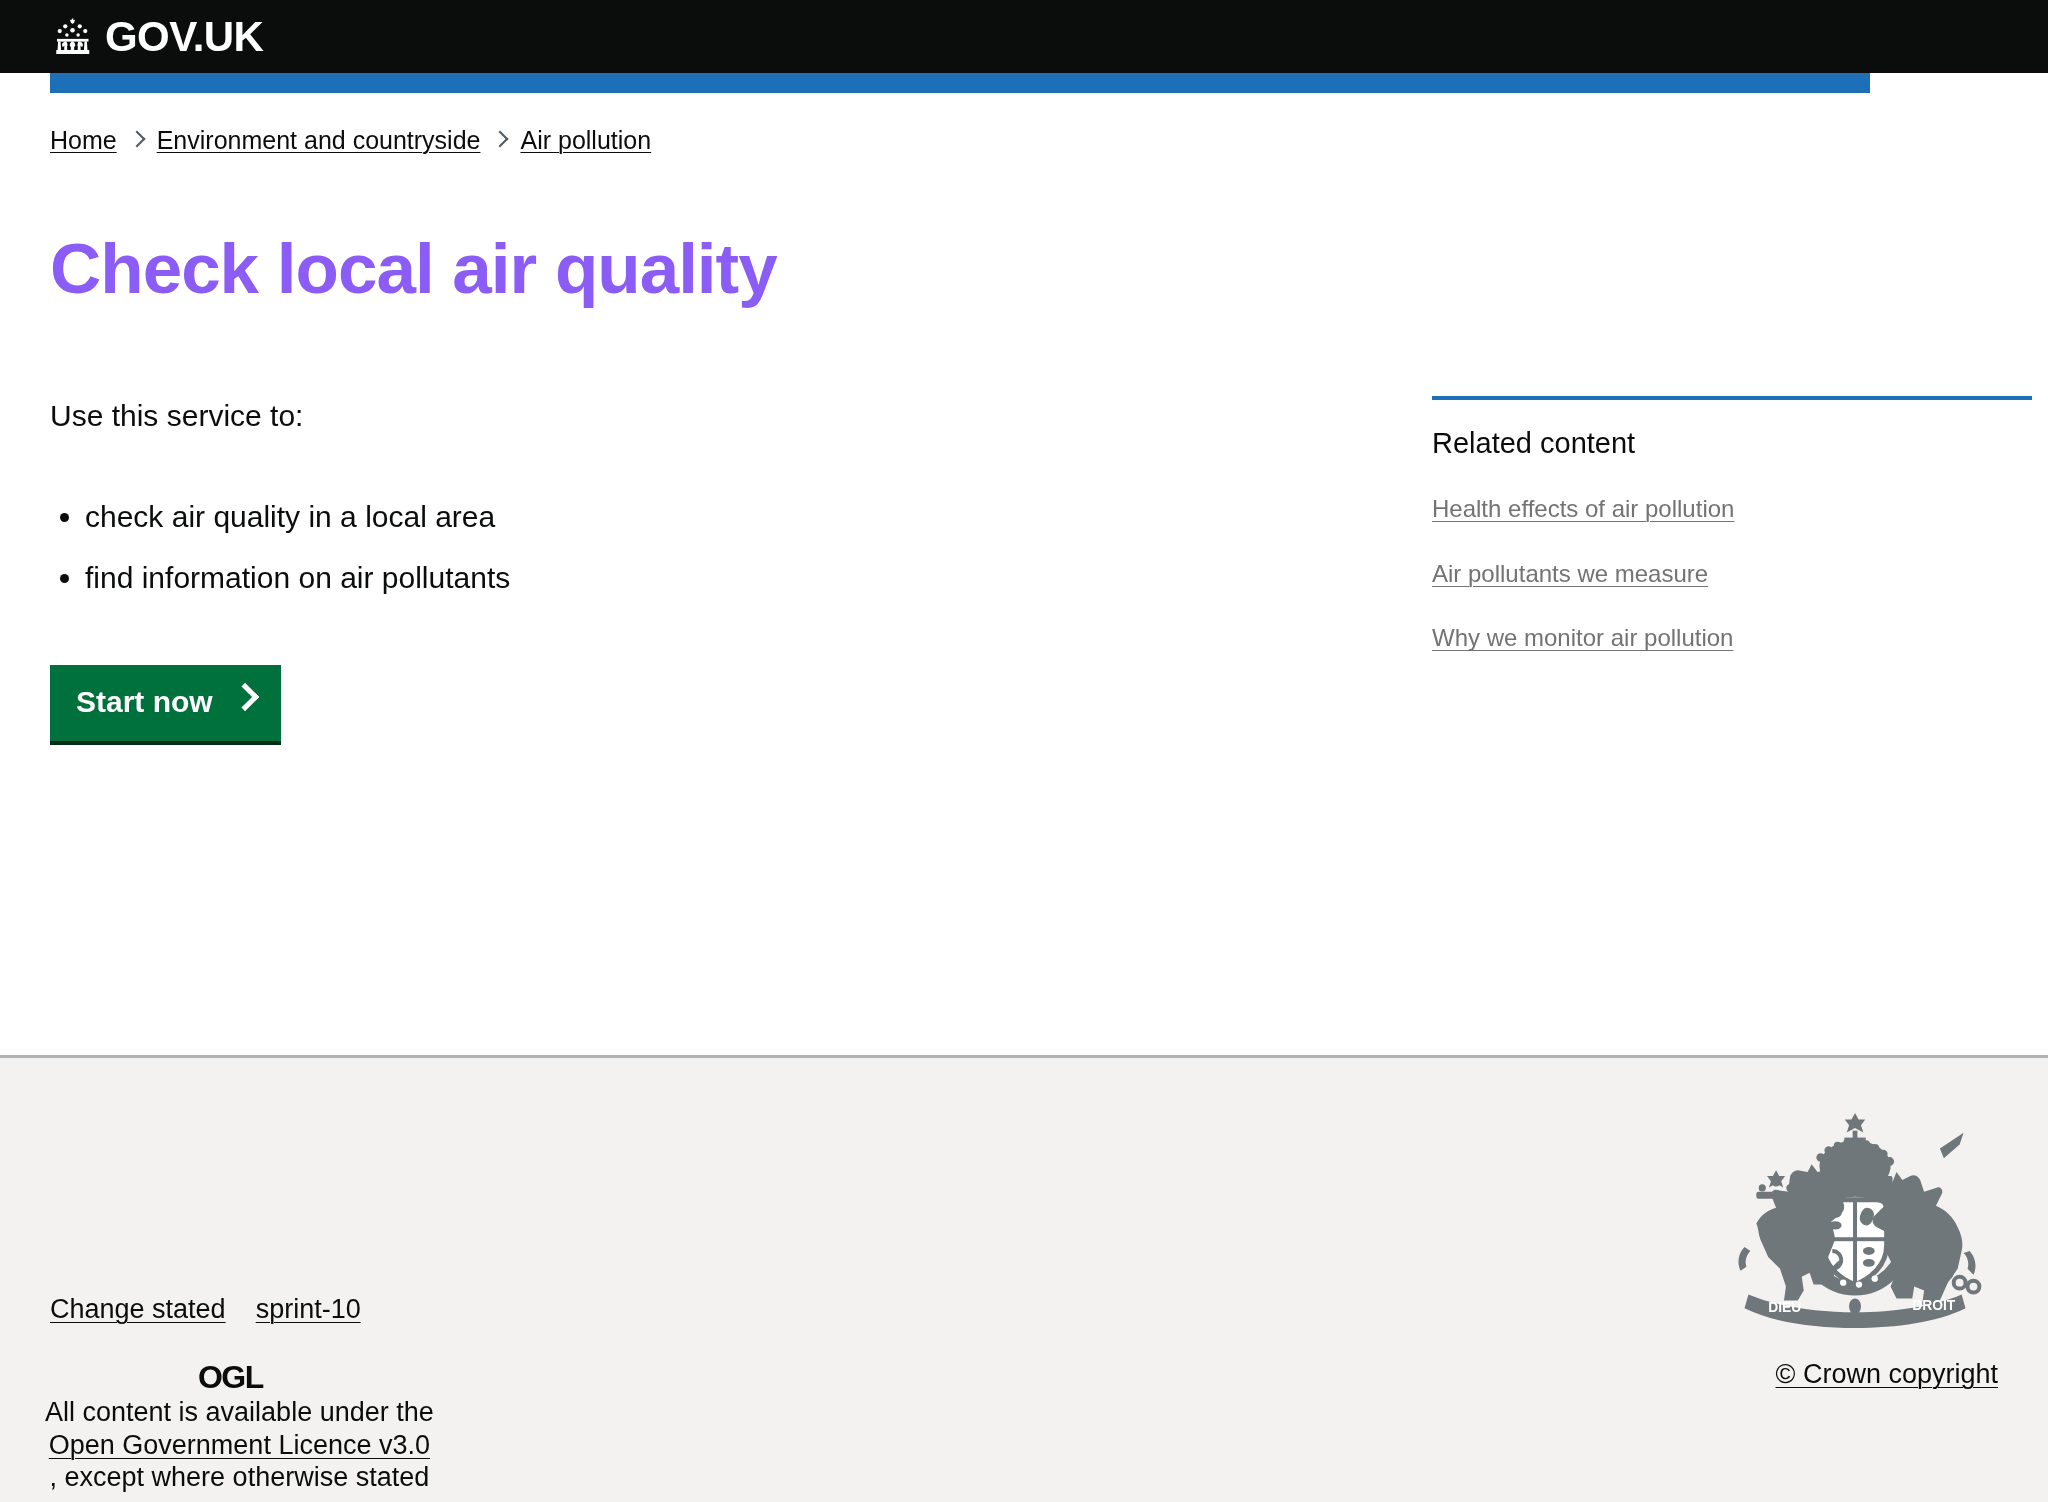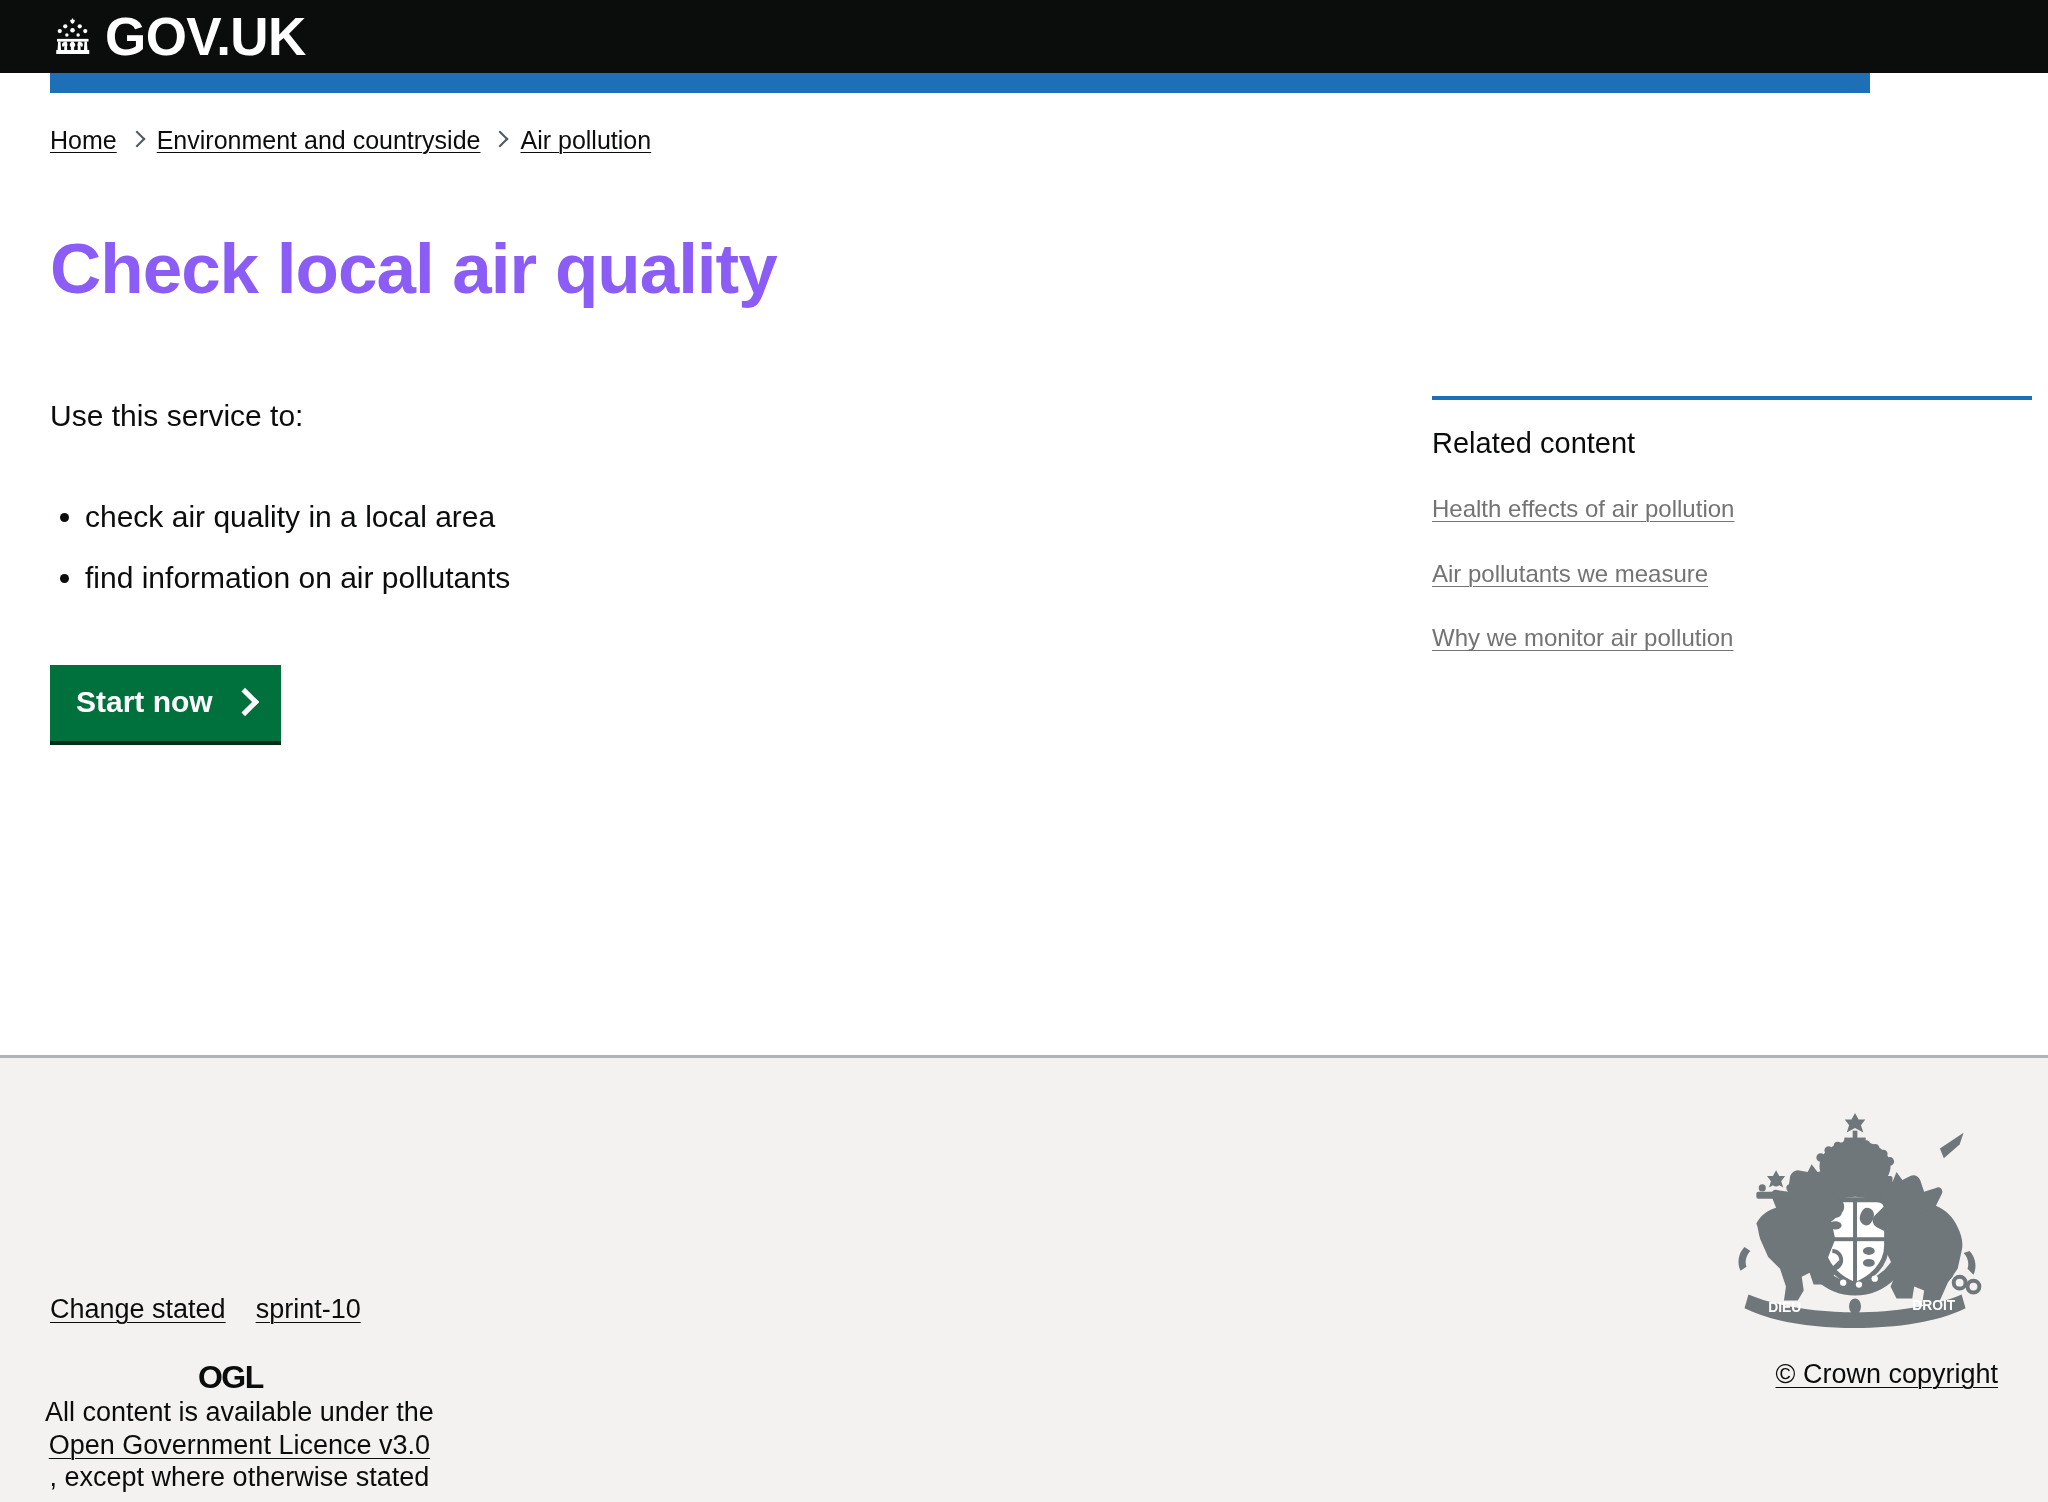--- a/index.html
+++ b/index.html
@@ -39,21 +39,21 @@
     text-decoration: none;
     color: #ffffff;
   }
   .crown-icon {
     display: block;
     width: 46px;
     height: 40px;
   }
   .logo-text {
     color: #ffffff;
-    font-size: 53px;
+    font-size: 42px;
     line-height: 1;
     font-weight: 700;
     letter-spacing: -0.6px;
     font-family: "Liberation Sans", sans-serif;
   }
   .blue-bar {
     position: absolute;
     left: 50px;
     top: 73px;
     width: 1820px;
@@ -129,21 +129,20 @@
     line-height: 1.3;
     color: #0b0c0c;
   }
   .bullets li {
     margin-bottom: 22px;
   }
 
   
   .start-button {
     display: inline-flex;
-    align-items: center;
     gap: 16px;
     margin-top: 46px;
     background: #00703c;
     color: #ffffff;
     font-size: 30px;
     font-weight: 700;
     line-height: 1;
     padding: 22px 26px 24px 26px;
     border: none;
     border-bottom: 4px solid #002d18;

